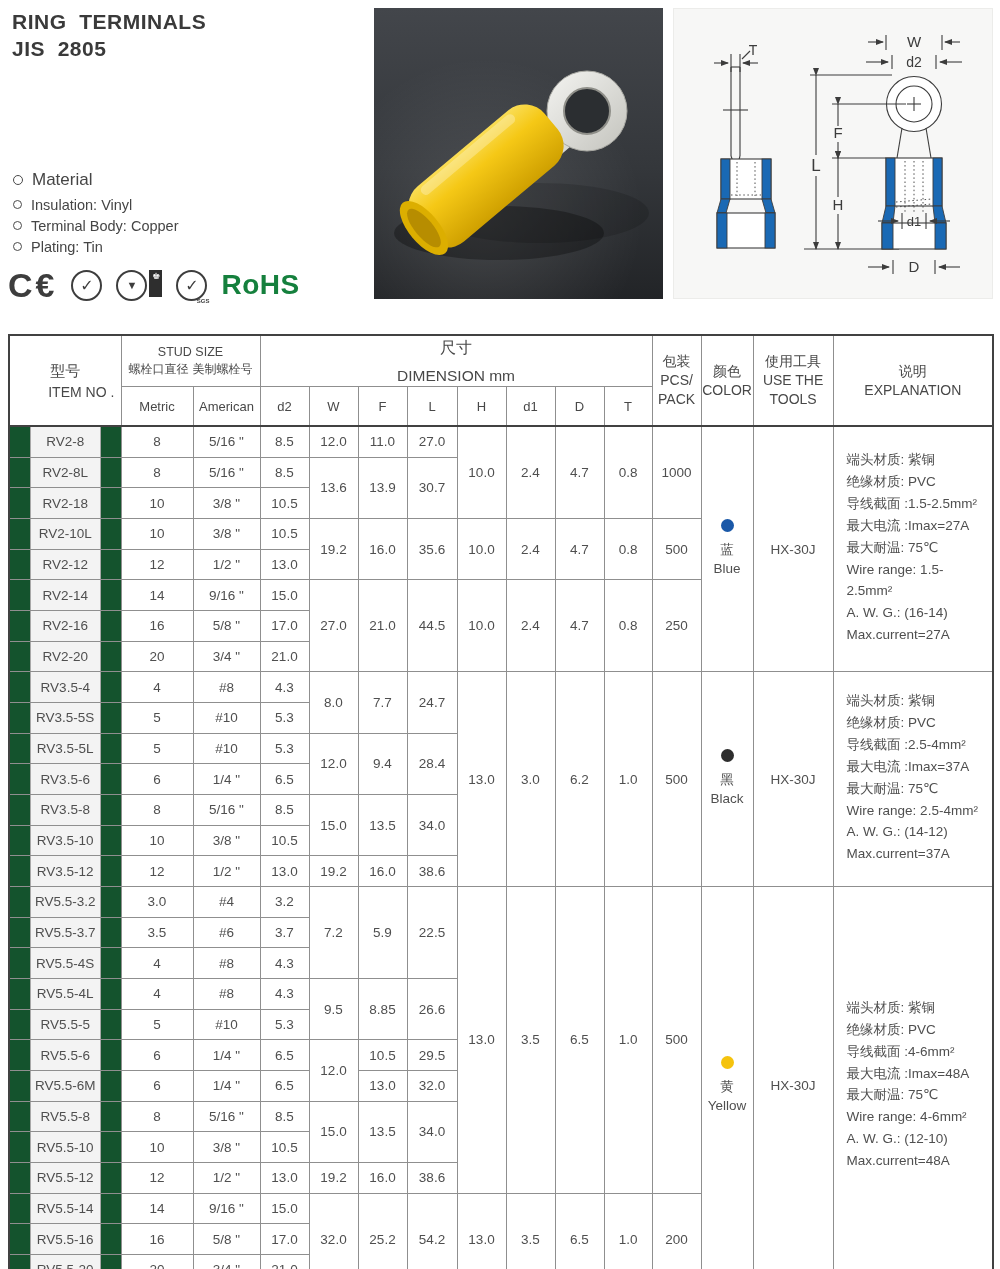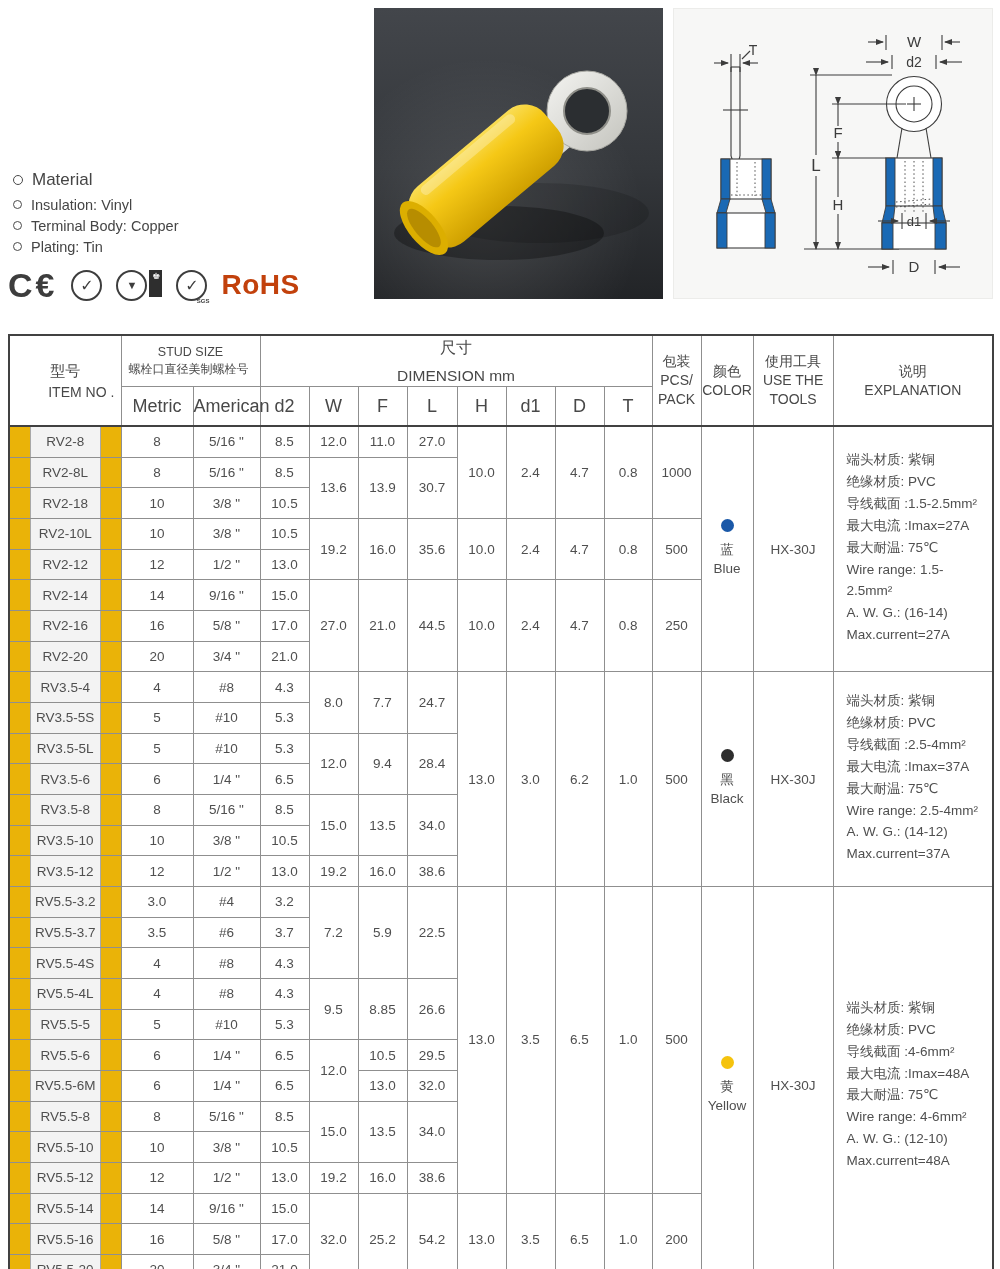--- a/index.html
+++ b/index.html
@@ -18,59 +18,63 @@
   .mat-row.heading .bullet { width:8px; height:8px; }
   
   .certs { position:absolute; left:8px; top:266px; display:flex; align-items:center; gap:14px; height:38px; }
   .ce-mark { font-size:34px; font-weight:600; letter-spacing:3px; color:#3d3d3d; line-height:1; }
   .cert-badge { position:relative; width:27px; height:27px; border:2.5px solid #3d3d3d; border-radius:50%;
     display:flex; align-items:center; justify-content:center; color:#3d3d3d; font-weight:bold; font-size:16px; }
   .cert-badge .mini-label { position:absolute; right:-4px; bottom:-5px; font-size:6px; font-weight:bold; letter-spacing:0; }
   .cert-pair { display:flex; align-items:flex-start; gap:2px; }
   .ukas-box { width:13px; height:27px; background:#2e2e2e; color:#fff; font-size:9px; line-height:1;
     display:flex; align-items:flex-start; justify-content:center; padding-top:2px; box-sizing:border-box; }
-  .rohs { font-size:28px; font-weight:800; color:#c2410c; letter-spacing:0.5px; line-height:1; }
+  .rohs { font-size:28px; font-weight:800; color:#15803d; letter-spacing:0.5px; line-height:1; }
   
   .photo { position:absolute; left:374px; top:8px; width:289px; height:291px; }
   
   .diagram { position:absolute; left:673px; top:8px; width:320px; height:291px; background:#f7f7f6; border:1px solid #ececea; box-sizing:border-box; }
   
   .spec-table {
     position:absolute; left:8px; top:334px; width:984px;
     border-collapse:collapse; table-layout:fixed;
     border:2.5px solid #414141; font-family:inherit;
   }
   .spec-table th, .spec-table td { border:1px solid #8f8f8f; padding:0; text-align:center; vertical-align:middle; font-weight:normal; color:#484848; }
   .spec-table thead tr.hr1 th { height:50px; }
-  .spec-table thead tr.hr2 th { height:38px; font-size:18px; }
+  .spec-table thead tr.hr2 th { height:38px; font-size:13px; }
   .spec-table thead tr.hr2 th { border-bottom:2px solid #414141; }
   .spec-table thead th[rowspan] { border-bottom:2px solid #414141; }
   .h-item div:first-child { font-size:15px; margin-bottom:3px; }
   .h-item div:last-child { font-size:14px;padding-left:32px; }
   .h-stud .stud-en { font-size:12.5px; margin-bottom:2px; }
-  .h-stud .stud-zh { display:flex; justify-content:flex-start; padding:0 7px; font-size:12px; }
+  .h-stud .stud-zh { display:flex; justify-content:space-between; padding:0 7px; font-size:12px; }
   .h-dim div:first-child { font-size:16px; margin-bottom:8px; }
   .h-dim div:last-child { font-size:15.5px; }
   .h-stack div { font-size:14px; line-height:1.35; }
   .hr2 .h-metric, .hr2 .h-american { font-size:13.5px; }
   .spec-table tbody td { height:29.68px; font-size:13.5px; color:#4f4f4f; }
-  td.c-item { border-left:none; border-right:none; background:#eab308; padding:0 20px; }
+  td.c-item { border-left:none; border-right:none; background:#14532d; padding:0 20px; }
   .item-box { height:100%; background:#f3f3f3; border-left:1px solid #a8a8a8; border-right:1px solid #a8a8a8;
     display:flex; align-items:center; justify-content:center; box-sizing:border-box; }
   td.c-color { line-height:1.4; }
   td.c-color .dot { display:inline-block; width:13px; height:13px; border-radius:50%; margin-bottom:3px; }
   td.c-color div { font-size:13.5px; }
   td.c-tools { font-size:13.5px; }
   td.c-expl { text-align:left; padding:8px 6px 11px 13px; font-size:11.8px; line-height:1.62; color:#4a4a4a; }
 </style>
 </head>
 <body>
 
 <div class="page">
 
+  <div class="title-block">
+    <div class="title-line">RING  TERMINALS</div>
+    <div class="title-line">JIS  2805</div>
+  </div>
 
   <div class="materials">
     <div class="mat-row heading">
       <span class="bullet"></span>
       <span>Material</span>
     </div>
     <div class="mat-row">
       <span class="bullet"></span>
       <span>Insulation: Vinyl</span>
     </div>

